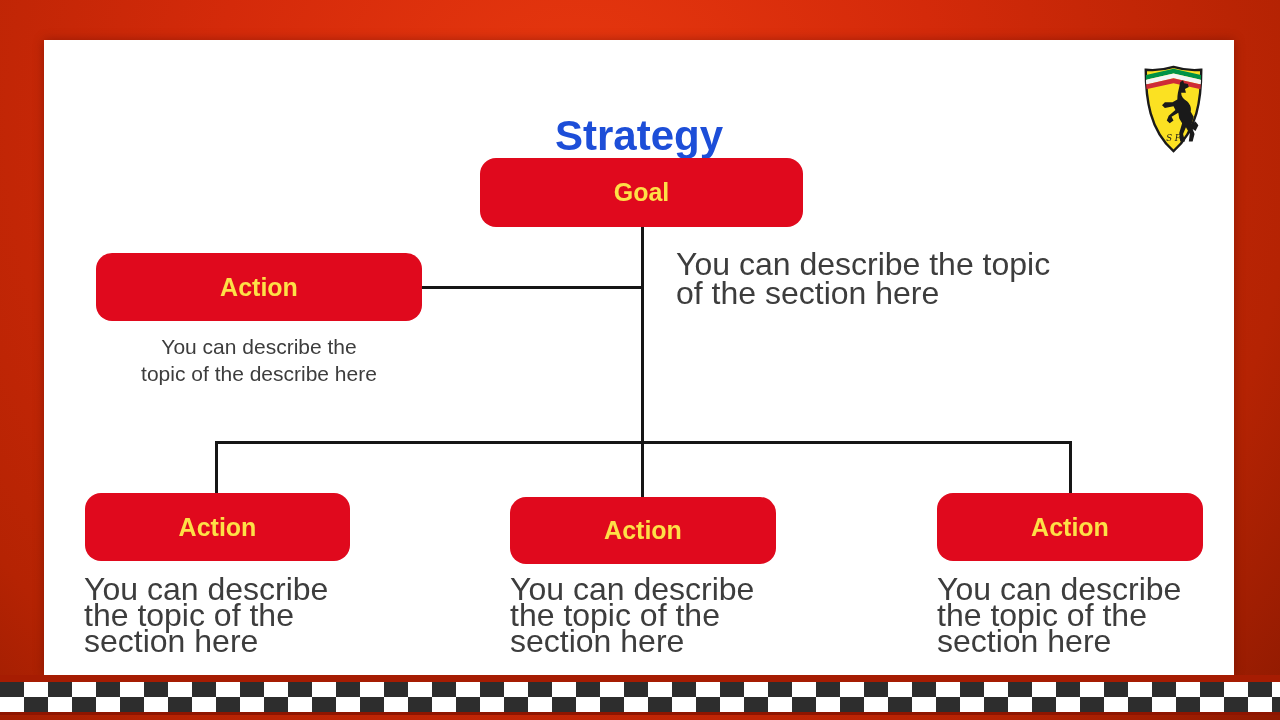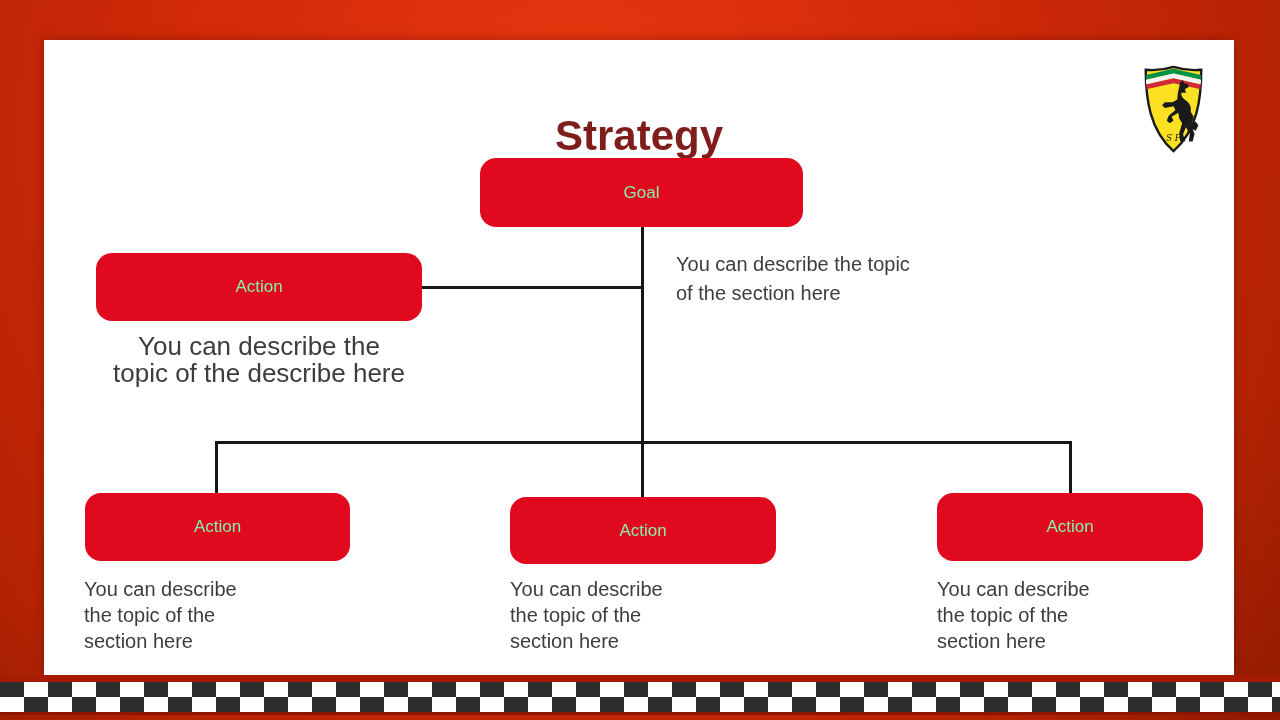--- a/index.html
+++ b/index.html
@@ -9,46 +9,46 @@
     background:
       radial-gradient(circle at 45% 18%, #e8380f 0%, #d42a0a 40%, #b52303 78%, #8f1a01 100%);
   }
   
   .slide{
     position:absolute;left:44px;top:40px;width:1190px;height:635px;
     background:#ffffff;box-shadow:0 0 10px rgba(60,0,0,.35);
   }
   .slide-title{
     position:absolute;left:0;top:72px;width:1190px;text-align:center;
-    font-size:42px;font-weight:700;color:#7f1d1d;letter-spacing:0px;
+    font-size:42px;font-weight:700;color:#1d4ed8;letter-spacing:0px;
   }
   
   .line{position:absolute;background:#161616;}
   .goal-stem{left:641px;top:227px;width:3px;height:216px;}
   .side-connector{left:422px;top:286px;width:221px;height:3px;}
   .main-branch{left:215px;top:441px;width:857px;height:3px;}
   .drop-left{left:215px;top:441px;width:3px;height:53px;}
   .drop-center{left:641px;top:441px;width:3px;height:56px;}
   .drop-right{left:1069px;top:441px;width:3px;height:53px;}
   
   .node{
     position:absolute;background:#e0091d;border-radius:16px;
     display:flex;align-items:center;justify-content:center;
-    color:#86efac;font-weight:400;font-size:17px;
+    color:#fde047;font-weight:700;font-size:25px;
   }
   .goal-box{left:480px;top:158px;width:323px;height:69px;}
   .side-action-box{left:96px;top:253px;width:326px;height:68px;}
   .action-box-1{left:85px;top:493px;width:265px;height:68px;}
   .action-box-2{left:510px;top:497px;width:266px;height:67px;}
   .action-box-3{left:937px;top:493px;width:266px;height:68px;}
   
-  .desc{position:absolute;color:#3d3d3d;font-size:20px;line-height:26px;}
+  .desc{position:absolute;color:#3d3d3d;font-size:32px;line-height:26px;}
   .desc div{white-space:nowrap;}
   .goal-desc{left:676px;top:250px;text-align:left;line-height:29px;}
-  .side-desc{left:96px;top:333px;width:326px;text-align:center;line-height:27px;font-size:26px;}
+  .side-desc{left:96px;top:333px;width:326px;text-align:center;line-height:27px;font-size:21px;}
   .bdesc{width:266px;top:576px;}
   .bdesc-1{left:84px;}
   .bdesc-2{left:510px;}
   .bdesc-3{left:937px;}
   
   .logo{position:absolute;left:1140px;top:64px;width:67px;height:90px;}
   
   .checker-bar-top{position:absolute;left:0;top:675px;width:1280px;height:7px;background:#a61c02;}
   .checkers{
     position:absolute;left:0;top:682px;width:1280px;height:30px;

